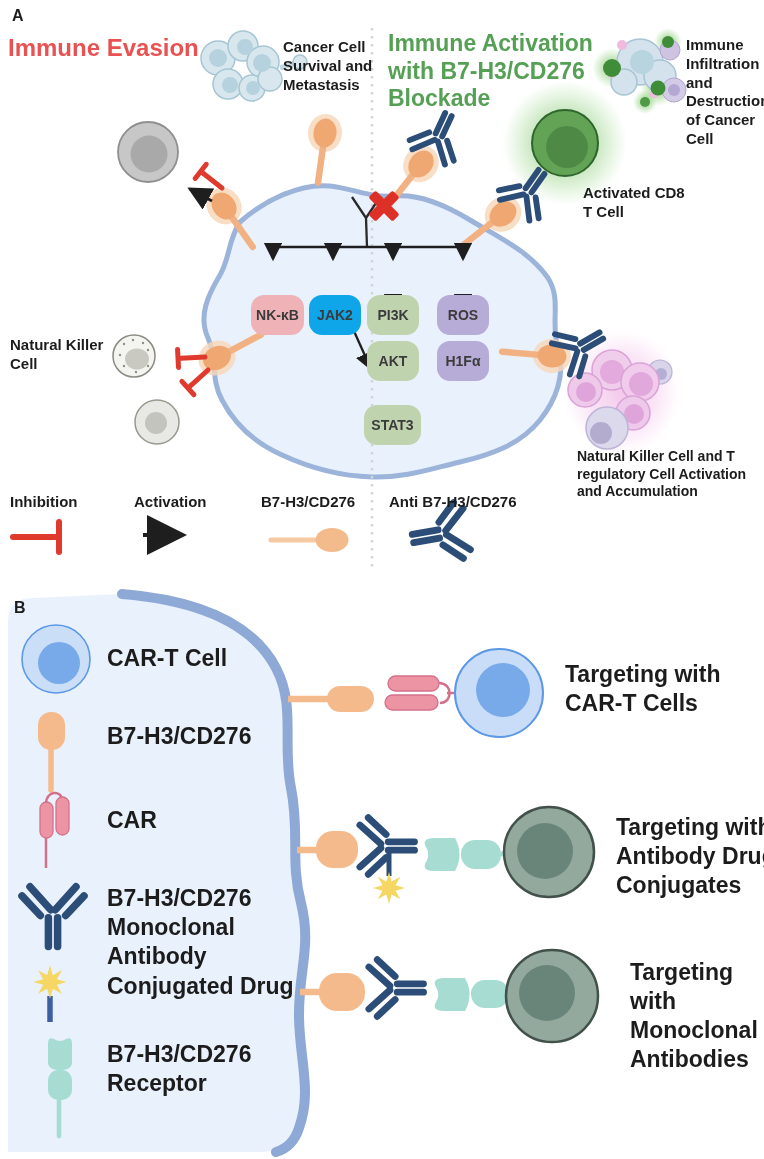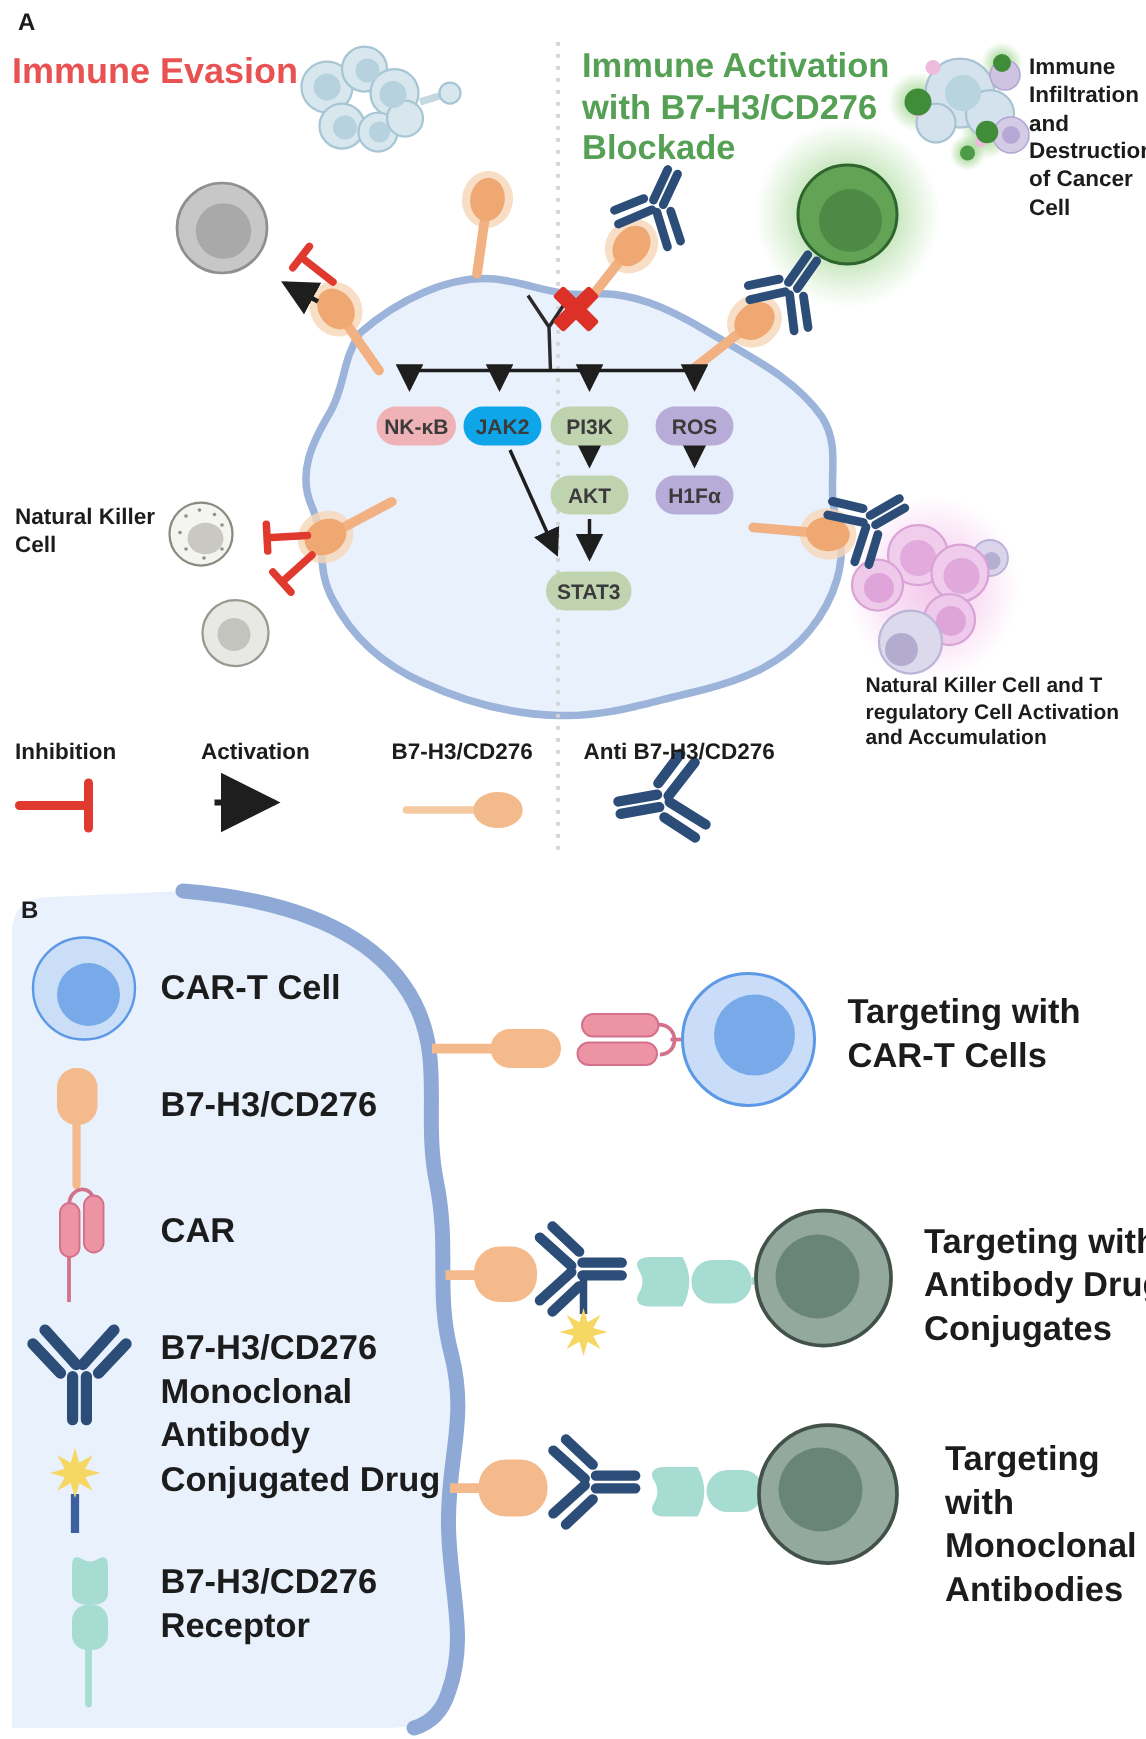--- a/index.html
+++ b/index.html
@@ -7,22 +7,22 @@
           font-family:"Liberation Sans",sans-serif;}
   svg.scene{position:absolute;left:0;top:0;}
   .lbl{position:absolute;font-weight:700;color:#1c1c1c;line-height:1.25;font-size:15px;}
   .panel-letter{font-size:16px;}
   .title{font-size:24px;line-height:1.2;}
   .title-red{color:#e85252;}
   .title-green{color:#55a055;font-size:23px;}
   .small13{font-size:13px;line-height:1.22;}
   .small14{font-size:14px;}
   .big{font-size:23px;line-height:1.26;}
-  .pill{position:absolute;height:26px;border-radius:13px;display:flex;align-items:center;
-        justify-content:center;font-weight:700;font-size:14px;color:#3b3b3b;}
+  .pill{position:absolute;height:40px;border-radius:13px;display:flex;align-items:center;
+        justify-content:center;font-weight:700;font-size:14px;color:#3b3b3b;margin-top:24px;}
   .p-pink{background:#efb3b7;}
   .p-yellow{background:#0ea5e9;}
   .p-green{background:#c0d3af;}
   .p-purple{background:#b7abd8;text-align:center;}
 </style>
 </head>
 <body>
 
 <div id="canvas">
 
@@ -275,21 +275,23 @@
     <rect x="471" y="980" width="38" height="28" rx="14" fill="#a6dcd1"></rect>
     <line x1="509" y1="994" x2="518" y2="994" stroke="#a6dcd1" stroke-width="5"></line>
     <circle cx="552" cy="996" r="46" fill="#93a99d" stroke="#42524a" stroke-width="2.5"></circle>
     <circle cx="547" cy="993" r="28" fill="#69857a"></circle>
   </g>
 </svg>
 
 <div class="lbl panel-letter" style="left:12px;top:6px;">A</div>
 <div class="lbl title title-red" style="left:8px;top:34px;">Immune Evasion</div>
 <div class="lbl title title-green" style="left:388px;top:30px;width:218px;">Immune Activation with B7-H3/CD276 Blockade</div>
+<div class="lbl" style="left:283px;top:38px;width:95px;">Cancer Cell Survival and Metastasis</div>
 <div class="lbl" style="left:686px;top:36px;width:78px;">Immune Infiltration and Destruction of Cancer Cell</div>
+<div class="lbl" style="left:583px;top:184px;width:112px;">Activated CD8 T Cell</div>
 <div class="lbl" style="left:10px;top:336px;width:118px;">Natural Killer Cell</div>
 <div class="lbl small14" style="left:577px;top:448px;width:190px;">Natural Killer Cell and T regulatory Cell Activation and Accumulation</div>
 
 <div class="pill p-pink" style="left:251px;top:271px;width:53px;">NK-κB</div>
 <div class="pill p-yellow" style="left:309px;top:271px;width:52px;">JAK2</div>
 <div class="pill p-green" style="left:367px;top:271px;width:52px;">PI3K</div>
 <div class="pill p-purple" style="left:437px;top:271px;width:52px;">ROS</div>
 <div class="pill p-green" style="left:367px;top:317px;width:52px;">AKT</div>
 <div class="pill p-purple" style="left:437px;top:317px;width:52px;">H1Fα</div>
 <div class="pill p-green" style="left:364px;top:381px;width:57px;">STAT3</div>

